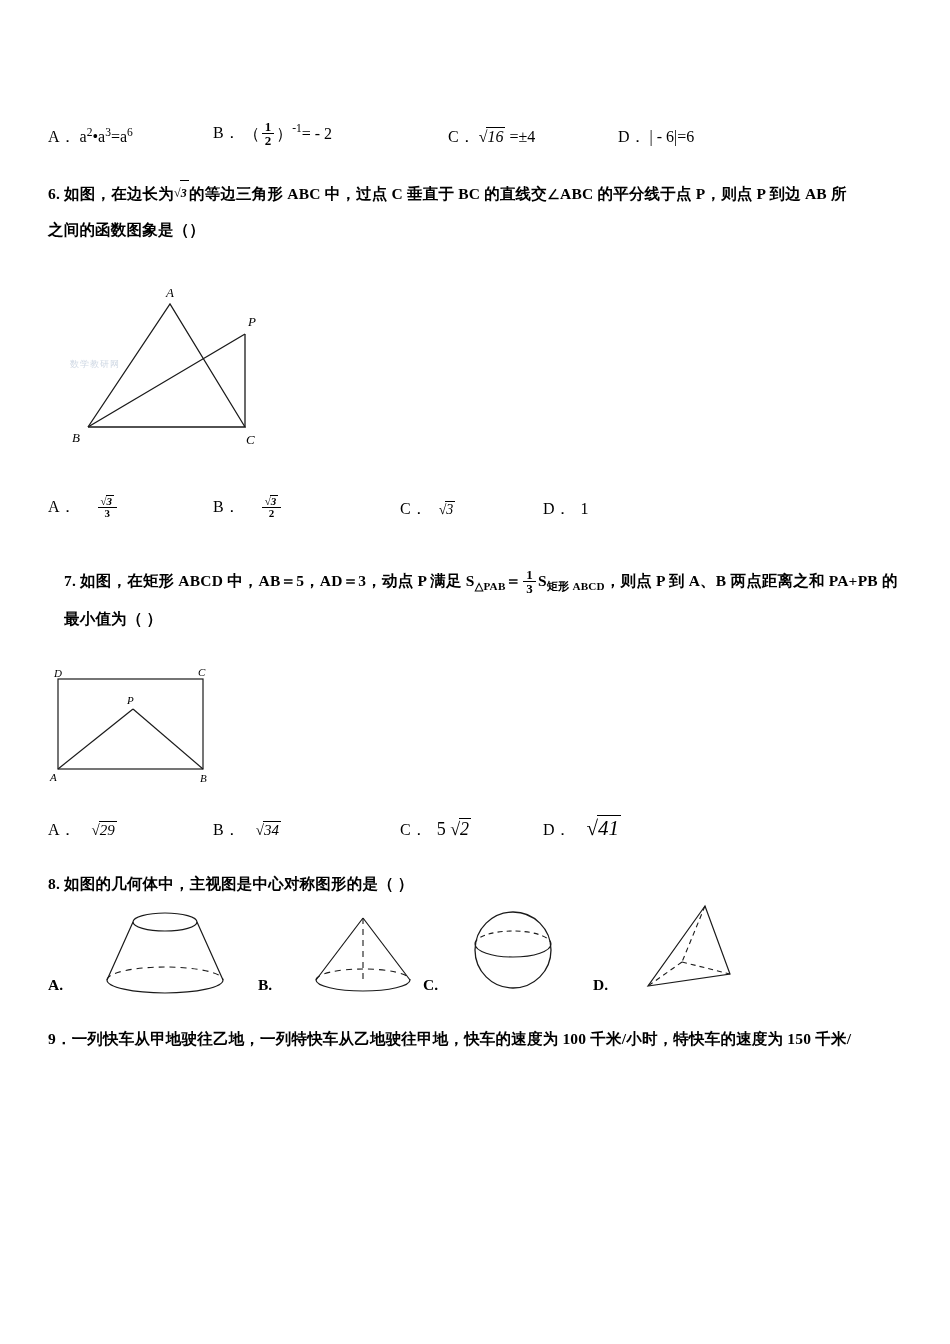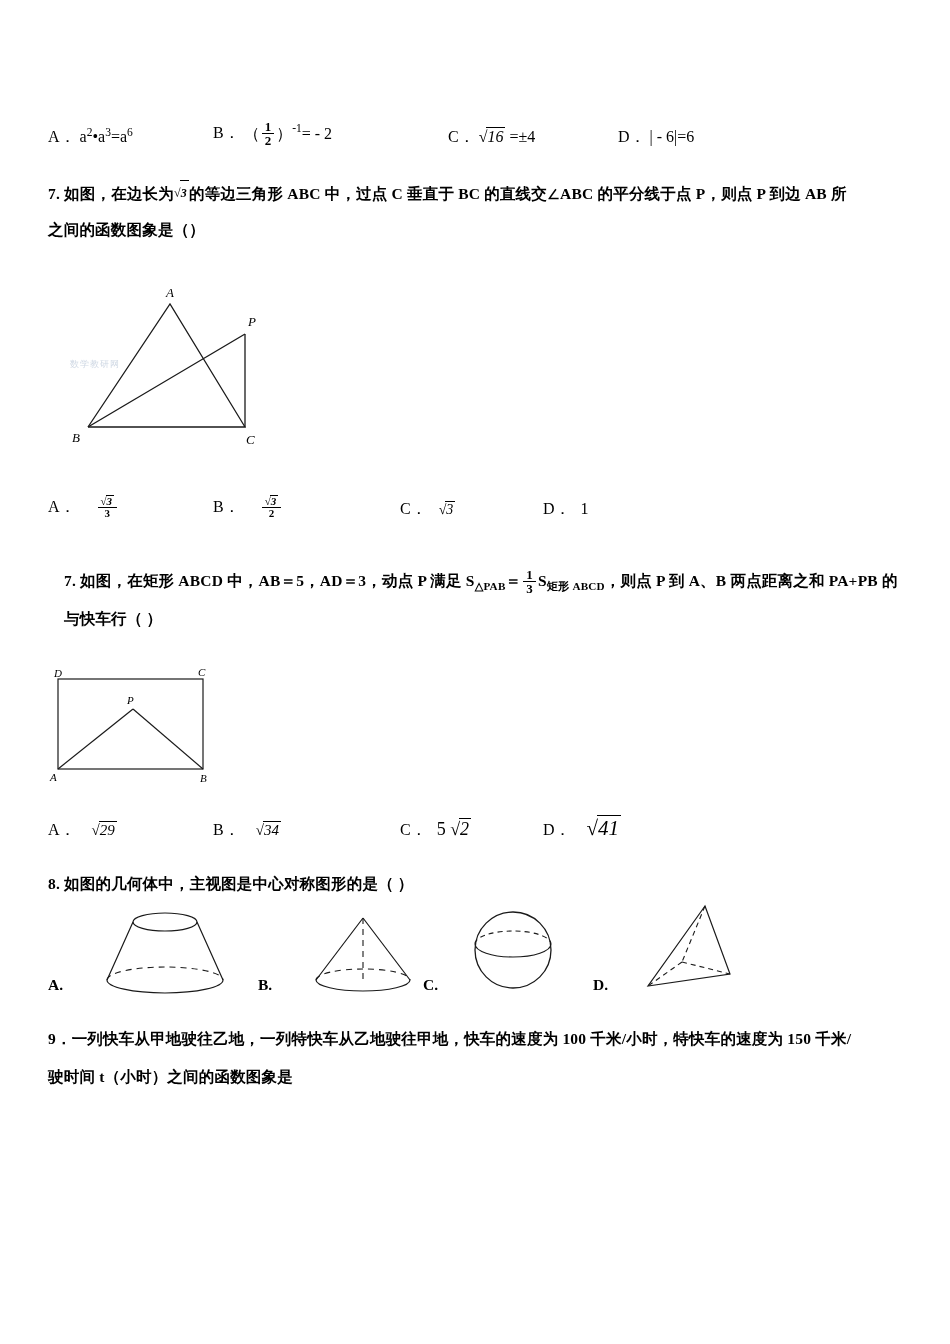--- a/index.html
+++ b/index.html
@@ -139,21 +139,21 @@
         <span><span class="sqrt"><span class="rad">√</span><span class="bar">16</span></span> =±4</span>
       </div>
       <div class="opt" style="left:570px;">
         <span class="opt-label">D．</span>
         <span>| - 6|=6</span>
       </div>
     </div>
 
     <div class="q6">
       <div class="qline line1">
-        <span>7. 如图，在边长为</span><span class="sqrt" style="font-size:12px;vertical-align:2px;"><span class="rad">√</span><span class="bar">3</span></span><span>的等边三角形 ABC 中，过点 C 垂直于 BC 的直线交∠ABC 的平分线于点 P，则点 P 到边 AB 所</span>
+        <span>6. 如图，在边长为</span><span class="sqrt" style="font-size:12px;vertical-align:2px;"><span class="rad">√</span><span class="bar">3</span></span><span>的等边三角形 ABC 中，过点 C 垂直于 BC 的直线交∠ABC 的平分线于点 P，则点 P 到边 AB 所</span>
       </div>
       <div class="qline line2">之间的函数图象是（）</div>
     </div>
 
     <div class="fig6">
       <svg width="280" height="190" viewBox="0 0 280 190">
 
         <polyline points="18,155 175,155 100,32 18,155" fill="none" stroke="#1a1a1a" stroke-width="1.3"></polyline>
 
         <line x1="175" y1="155" x2="175" y2="62" stroke="#1a1a1a" stroke-width="1.3"></line>
@@ -183,21 +183,21 @@
       <div class="opt" style="left:495px;">
         <span class="opt-label">D．</span>
         <span style="margin-left:6px;">1</span>
       </div>
     </div>
 
     <div class="q7">
       <div class="qline line1">
         <span>7. 如图，在矩形 ABCD 中，AB＝5，AD＝3，动点 P 满足 S</span><span class="sub-small">△PAB</span><span>＝</span><span class="frac"><span class="num">1</span><span class="den">3</span></span><span>S</span><span class="sub-small">矩形 ABCD</span><span>，则点 P 到 A、B 两点距离之和 PA+PB 的</span>
       </div>
-      <div class="qline line2">与快车行（      ）</div>
+      <div class="qline line2">最小值为（      ）</div>
     </div>
 
     <div class="fig7">
       <svg width="230" height="130" viewBox="0 0 230 130">
         <rect x="10" y="14" width="145" height="90" fill="none" stroke="#1a1a1a" stroke-width="1.2"></rect>
         <line x1="10" y1="104" x2="85" y2="44" stroke="#1a1a1a" stroke-width="1.2"></line>
         <line x1="85" y1="44" x2="155" y2="104" stroke="#1a1a1a" stroke-width="1.2"></line>
         <text x="6" y="12" font-family="Liberation Serif, serif" font-size="11" font-style="italic">D</text>
         <text x="150" y="11" font-family="Liberation Serif, serif" font-size="11" font-style="italic">C</text>
         <text x="79" y="39" font-family="Liberation Serif, serif" font-size="11" font-style="italic">P</text>
@@ -258,17 +258,16 @@
       <svg style="position:absolute;left:582px;top:0px;" width="140" height="100" viewBox="0 0 140 100">
         <polygon points="75,6 18,86 100,74" fill="none" stroke="#1a1a1a" stroke-width="1.2"></polygon>
         <line x1="75" y1="6" x2="52" y2="62" stroke="#1a1a1a" stroke-width="1.1" stroke-dasharray="5,4"></line>
         <line x1="52" y1="62" x2="18" y2="86" stroke="#1a1a1a" stroke-width="1.1" stroke-dasharray="5,4"></line>
         <line x1="52" y1="62" x2="100" y2="74" stroke="#1a1a1a" stroke-width="1.1" stroke-dasharray="5,4"></line>
       </svg>
     </div>
 
     <div class="q9">
       <div class="qline l">9．一列快车从甲地驶往乙地，一列特快车从乙地驶往甲地，快车的速度为 100 千米/小时，特快车的速度为 150 千米/</div>
-      <div class="qline l">驶时间 t（小时）之间的函数图象是</div>
     </div>
 
   </div>
 </div>
 
 </body></html>

